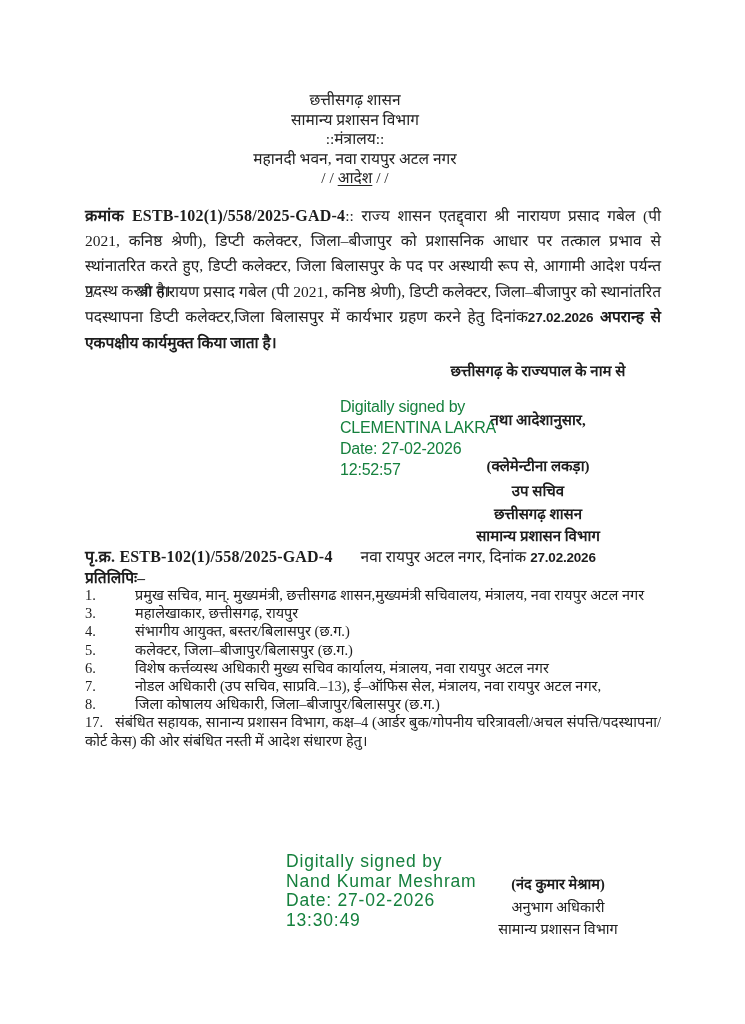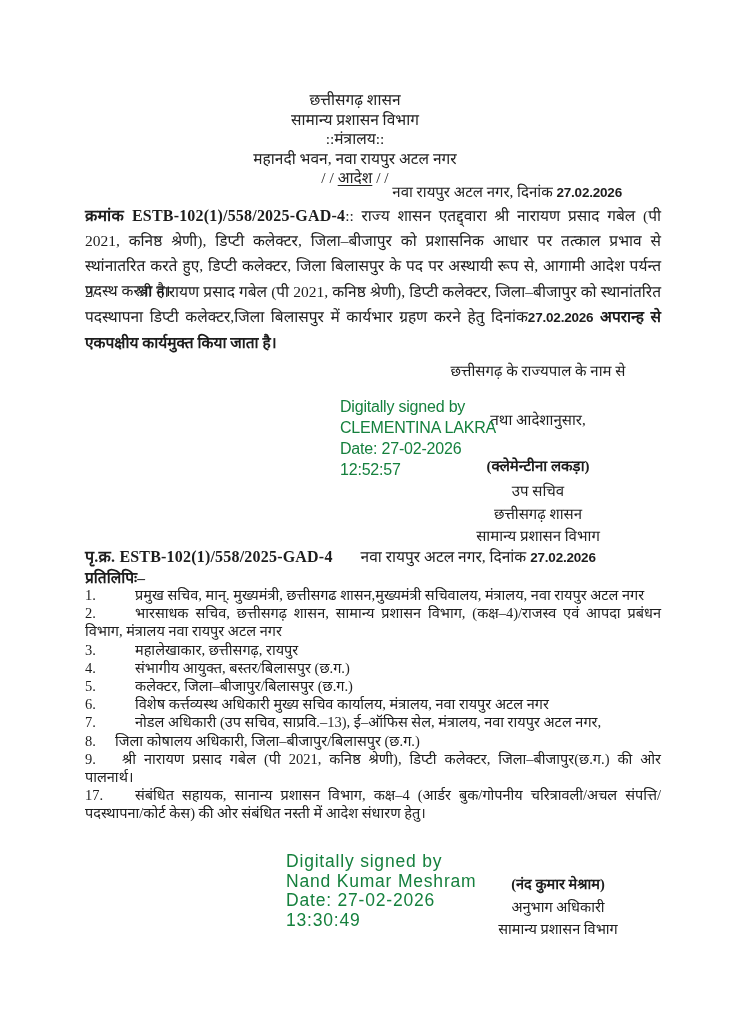--- a/index.html
+++ b/index.html
@@ -40,21 +40,21 @@
     text-align: justify;
     font-size: 15.5px; line-height: 25px;
   }
   .para1 { top: 203px; }
   .para2 { top: 279px; }
   .ref { font-size: 16px; letter-spacing: 0.2px; }
   .pnum { display: inline-block; width: 52px; }
   
   .sig1-line {
     position: absolute; left: 418px; width: 240px;
-    text-align: center; font-size: 15px; white-space: nowrap;
+    text-align: center; font-size: 15px; white-space: nowrap; font-weight: bold;
   }
   .s1-behalf { top: 360px; }
   .s1-order  { top: 409px; }
   .s1-name   { top: 455px; font-weight: bold; }
   .s1-desig  { top: 480px; }
   .s1-org1   { top: 503px; }
   .s1-org2   { top: 525px; }
   .digisig {
     position: absolute;
     font-family: "Liberation Sans", sans-serif;
@@ -102,21 +102,20 @@
 <div class="page">
 
   <div class="header">
     <div>छत्तीसगढ़ शासन</div>
     <div>सामान्य प्रशासन विभाग</div>
     <div>::मंत्रालय::</div>
     <div>महानदी भवन, नवा रायपुर अटल नगर</div>
     <div class="order-title"><span>/ / </span><span class="u">आदेश</span><span> / /</span></div>
   </div>
 
-  <div class="dateline"><span>नवा रायपुर अटल नगर, दिनांक </span><span class="date">27.02.2026</span></div>
 
   <div class="para para1"><b class="ref">क्रमांक ESTB-102(1)/558/2025-GAD-4</b><span>:: </span><span>राज्य शासन एतद्द्वारा श्री नारायण प्रसाद गबेल (पी 2021, कनिष्ठ श्रेणी), डिप्टी कलेक्टर, जिला–बीजापुर को प्रशासनिक आधार पर तत्काल प्रभाव से स्थांनातरित करते हुए, डिप्टी कलेक्टर, जिला बिलासपुर के पद पर अस्थायी रूप से, आगामी आदेश पर्यन्त पदस्थ करता है।</span></div>
 
   <div class="para para2"><span class="pnum">2/</span><span>श्री नारायण प्रसाद गबेल (पी 2021, कनिष्ठ श्रेणी), डिप्टी कलेक्टर, जिला–बीजापुर को स्थानांतरित पदस्थापना डिप्टी कलेक्टर,जिला बिलासपुर में कार्यभार ग्रहण करने हेतु  दिनांक</span><span class="date">27.02.2026</span><b> अपरान्ह से  एकपक्षीय कार्यमुक्त किया जाता है।</b></div>
 
   <div class="sig1-line s1-behalf">छत्तीसगढ़ के राज्यपाल के नाम से</div>
   <div class="sig1-line s1-order">तथा आदेशानुसार,</div>
   <div class="digisig digisig1">Digitally signed by
 CLEMENTINA LAKRA
 Date: 27-02-2026
@@ -124,28 +123,26 @@
   <div class="sig1-line s1-name">(क्लेमेन्टीना लकड़ा)</div>
   <div class="sig1-line s1-desig">उप सचिव</div>
   <div class="sig1-line s1-org1">छत्तीसगढ़ शासन</div>
   <div class="sig1-line s1-org2">सामान्य प्रशासन विभाग</div>
 
   <div class="endline"><b class="ref">पृ.क्र. ESTB-102(1)/558/2025-GAD-4</b><span class="place">नवा रायपुर अटल नगर, दिनांक </span><span class="date">27.02.2026</span></div>
 
   <div class="copylabel">प्रतिलिपिः–</div>
   <div class="copy-list">
       <div class="copy-item"><span class="num">1.</span><span>प्रमुख सचिव, मान्. मुख्यमंत्री, छत्तीसगढ शासन,मुख्यमंत्री सचिवालय, मंत्रालय, नवा रायपुर अटल नगर</span></div>
-      <div class="copy-item"><span class="num">2.</span><span>भारसाधक सचिव, छत्तीसगढ़ शासन, सामान्य प्रशासन विभाग, (कक्ष–4)/राजस्व एवं आपदा प्रबंधन विभाग, मंत्रालय नवा रायपुर अटल नगर</span></div>
       <div class="copy-item"><span class="num">3.</span><span>महालेखाकार, छत्तीसगढ़, रायपुर</span></div>
       <div class="copy-item"><span class="num">4.</span><span>संभागीय आयुक्त, बस्तर/बिलासपुर (छ.ग.)</span></div>
       <div class="copy-item"><span class="num">5.</span><span>कलेक्टर, जिला–बीजापुर/बिलासपुर (छ.ग.)</span></div>
       <div class="copy-item"><span class="num">6.</span><span>विशेष कर्त्तव्यस्थ अधिकारी मुख्य सचिव कार्यालय, मंत्रालय, नवा रायपुर अटल नगर</span></div>
       <div class="copy-item"><span class="num">7.</span><span>नोडल अधिकारी (उप सचिव, साप्रवि.–13), ई–ऑफिस सेल, मंत्रालय, नवा रायपुर अटल नगर,</span></div>
       <div class="copy-item"><span class="num">8.</span><span>जिला कोषालय अधिकारी, जिला–बीजापुर/बिलासपुर (छ.ग.)</span></div>
-      <div class="copy-item"><span class="num">9.</span><span>श्री नारायण प्रसाद गबेल (पी 2021, कनिष्ठ श्रेणी), डिप्टी कलेक्टर, जिला–बीजापुर(छ.ग.) की ओर पालनार्थ।</span></div>
       <div class="copy-item"><span class="num">17.</span><span>संबंधित सहायक, सानान्य प्रशासन विभाग, कक्ष–4 (आर्डर बुक/गोपनीय चरित्रावली/अचल संपत्ति/पदस्थापना/कोर्ट केस) की ओर संबंधित नस्ती में आदेश संधारण हेतु।</span></div>
     </div>
 
   <div class="digisig digisig2">Digitally signed by
 Nand Kumar Meshram
 Date: 27-02-2026
 13:30:49</div>
   <div class="sig2-col">
     <div class="s2-name">(नंद कुमार मेश्राम)</div>
     <div>अनुभाग अधिकारी</div>

